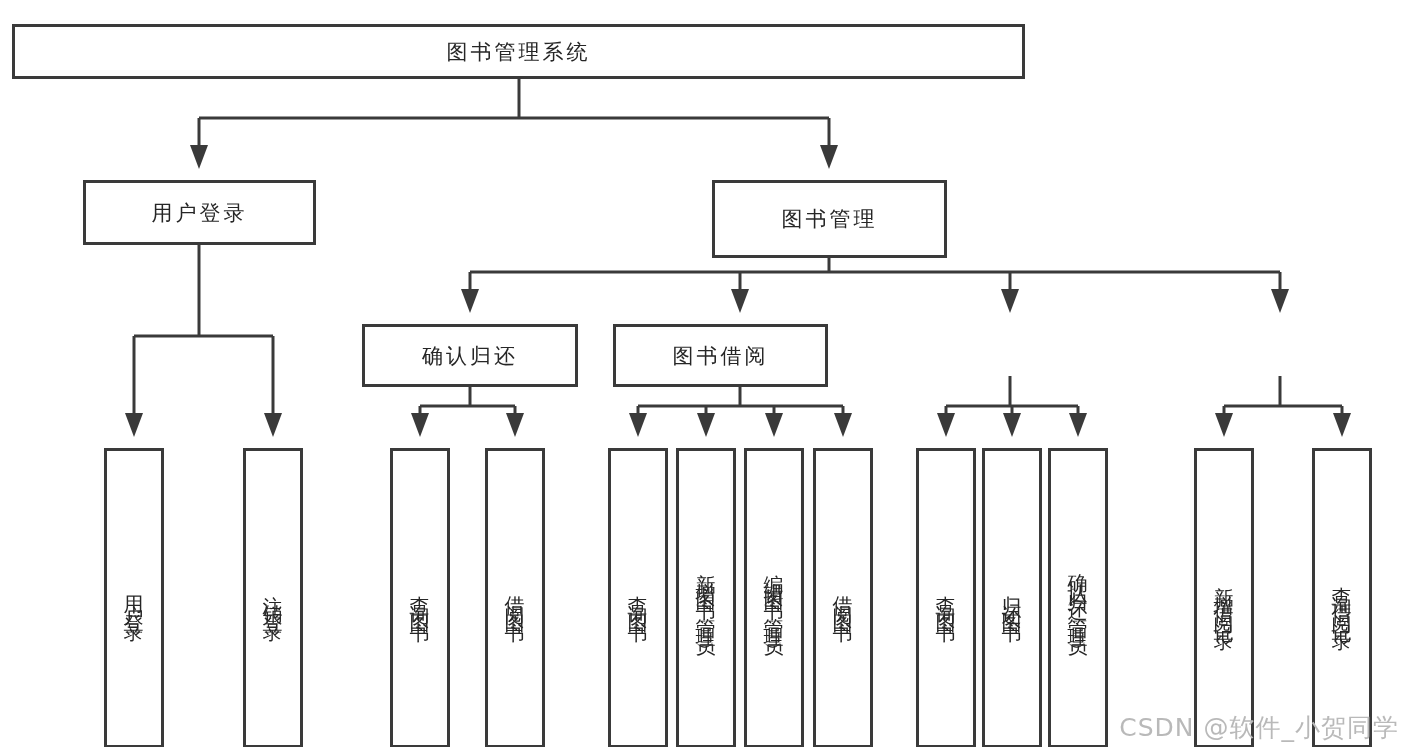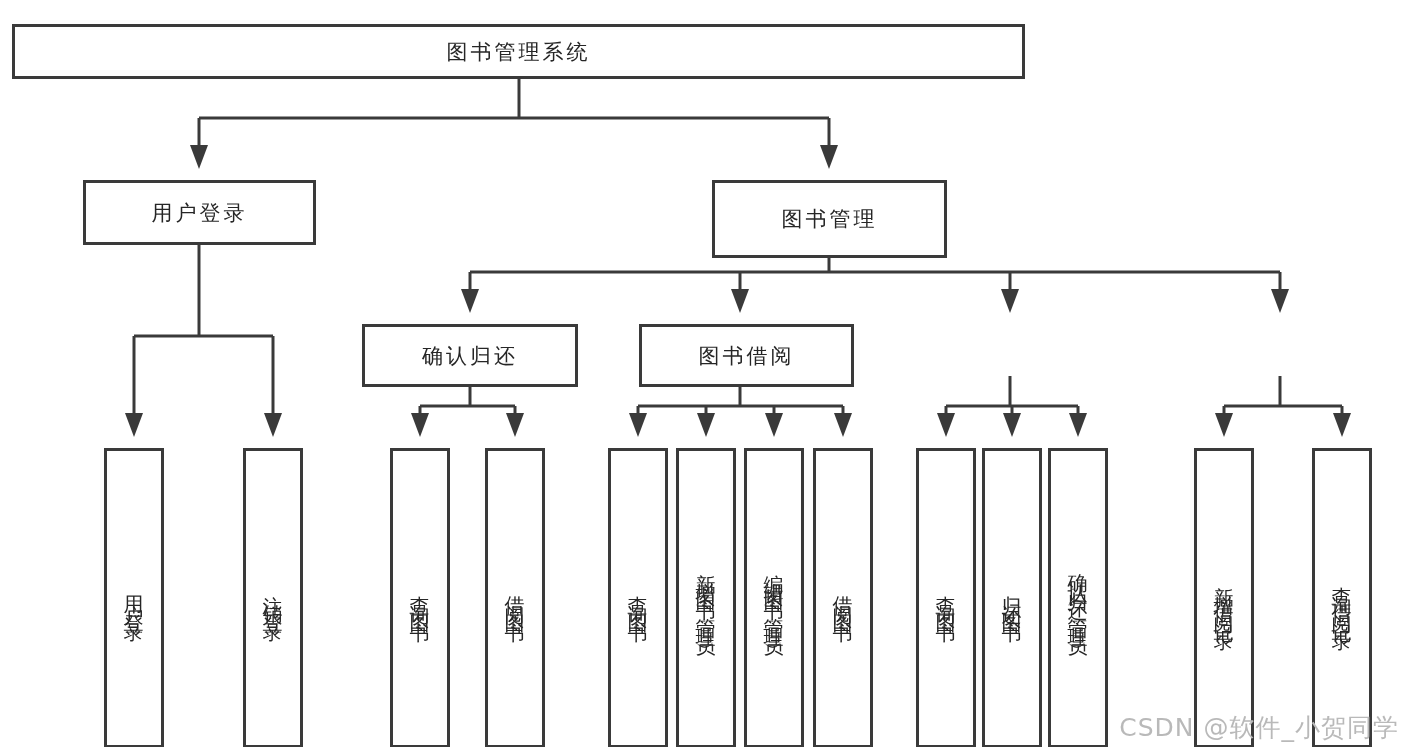--- a/index.html
+++ b/index.html
@@ -29,21 +29,21 @@
     text-orientation:mixed;
     font-size:20px;
     letter-spacing:9px;
     line-height:1;
   }
   
   #n-root{left:12px;top:13px;width:1013px;height:55px;}
   #n-user-login{left:83px;top:169px;width:233px;height:65px;}
   #n-book-mgmt{left:712px;top:169px;width:235px;height:78px;}
   #n-new-book-rec{left:362px;top:313px;width:216px;height:63px;}
-  #n-book-borrow{left:639px;top:313px;width:215px;height:63px;}
+  #n-book-borrow{left:613px;top:313px;width:215px;height:63px;}
   #n-current-borrow{left:903px;top:313px;width:215px;height:63px;}
   #n-borrow-record{left:1172px;top:313px;width:215px;height:63px;}
   .leaf{top:437px;width:60px;height:300px;}
   #n-leaf-user-login{left:104px;}
   #n-leaf-logout{left:243px;}
   #n-nbr-query{left:390px;}
   #n-nbr-borrow{left:485px;}
   #n-bb-query{left:608px;}
   #n-bb-add{left:676px;}
   #n-bb-edit{left:744px;}

